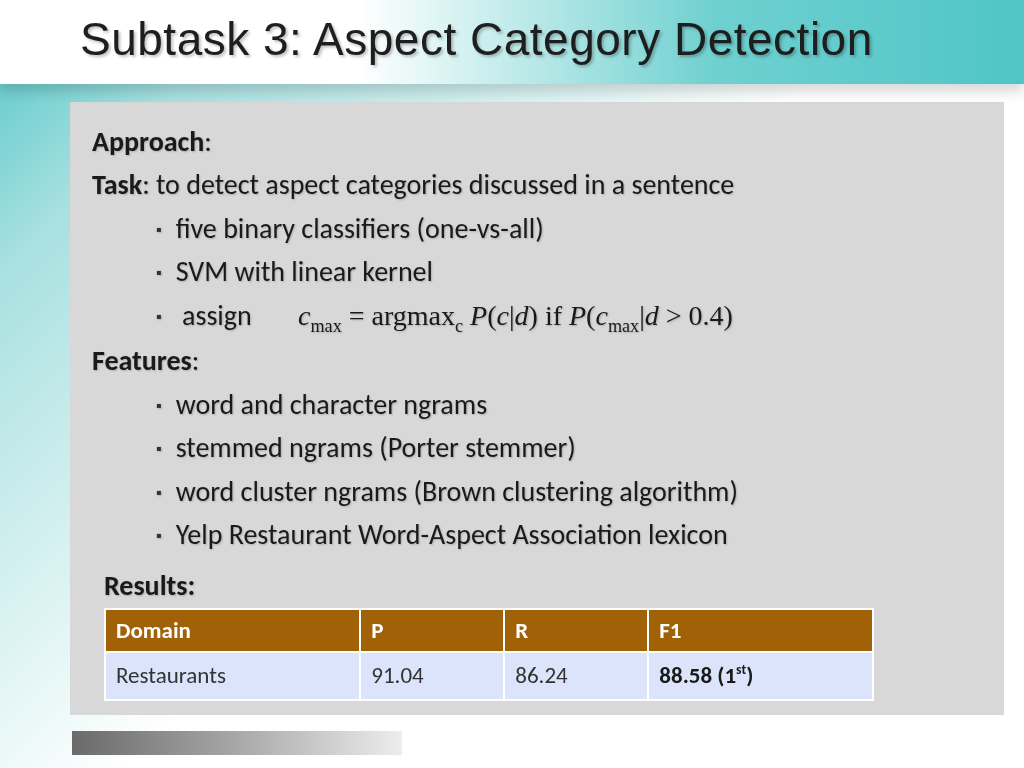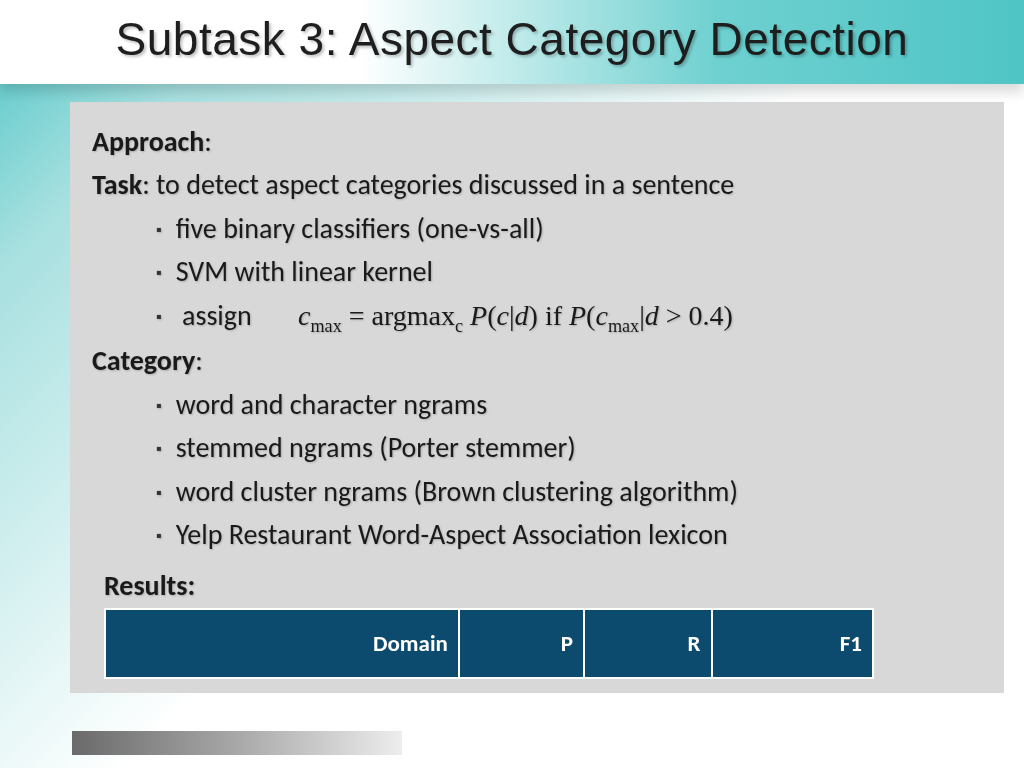--- a/index.html
+++ b/index.html
@@ -9,21 +9,20 @@
     background: linear-gradient(135deg, #4fc5c6 0%, #a8e0e0 15%, #ffffff 50%);
     font-family: Calibri, Arial, sans-serif;
     overflow: hidden;
     position: relative;
   }
   .header {
     background: linear-gradient(90deg, #ffffff 0%, #ffffff 35%, #6fd0d0 70%, #4fc5c6 100%);
     padding: 12px 80px 18px 80px;
     box-shadow: 0 8px 12px rgba(0,0,0,0.15);
     position: relative;
-    text-align: center;
   }
   .title {
     font-family: "Arial Narrow", "Helvetica Neue Condensed", sans-serif;
     font-stretch: condensed;
     font-size: 46px;
     font-weight: 400;
     color: #1e1e1e;
     text-shadow: 2px 2px 3px rgba(0,0,0,0.25);
     letter-spacing: 0.5px;
   }
@@ -68,25 +67,25 @@
     text-shadow: 1px 1px 2px rgba(0,0,0,0.2);
     margin-right: 14px;
     padding-top: 2px;
   }
   table {
     border-collapse: collapse;
     font-size: 23px;
     width: 770px;
   }
   th {
-    background: #0c4a6e;
+    background: #a16207;
     color: #ffffff;
-    text-align: right;
+    text-align: left;
     font-weight: bold;
-    padding: 16px 10px;
+    padding: 3px 10px;
     border: 2px solid #ffffff;
   }
   td {
     background: #dbe4fb;
     color: #333;
     padding: 5px 10px;
     border: 2px solid #ffffff;
   }
   td.bold { font-weight: bold; color: #1a1a1a; }
   .footer-bar {
@@ -116,38 +115,44 @@
   </div>
   <ul>
     <li>five binary classifiers (one-vs-all)</li>
     <li>SVM with linear kernel</li>
     <li>
       <span>assign </span><span class="formula">c<sub><span class="rm">max</span></sub> <span class="rm">= argmax</span><sub><span class="rm">c</span></sub> P<span class="rm">(</span>c<span class="rm">|</span>d<span class="rm">) if </span>P<span class="rm">(</span>c<sub><span class="rm">max</span></sub><span class="rm">|</span>d <span class="rm">&gt; 0.4)</span></span>
     </li>
   </ul>
 
   <div class="line">
-    <span class="label">Category</span>:
+    <span class="label">Features</span>:
   </div>
   <ul>
     <li>word and character ngrams</li>
     <li>stemmed ngrams (Porter stemmer)</li>
     <li>word cluster ngrams (Brown clustering algorithm)</li>
     <li>Yelp Restaurant Word-Aspect Association lexicon</li>
   </ul>
 
   <div class="results-row">
     <div class="results-label"><span>Results</span>:</div>
     <table>
       <tbody>
           <tr>
         <th>Domain</th>
         <th>P</th>
         <th>R</th>
         <th>F1</th>
       </tr>
+      <tr>
+        <td>Restaurants</td>
+        <td>91.04</td>
+        <td>86.24</td>
+        <td class="bold"><span>88.58 (1</span><sup>st</sup><span>)</span></td>
+      </tr>
     </tbody>
       </table>
   </div>
 
 </div>
 
 <div class="footer-bar"></div>
 
 </body></html>

